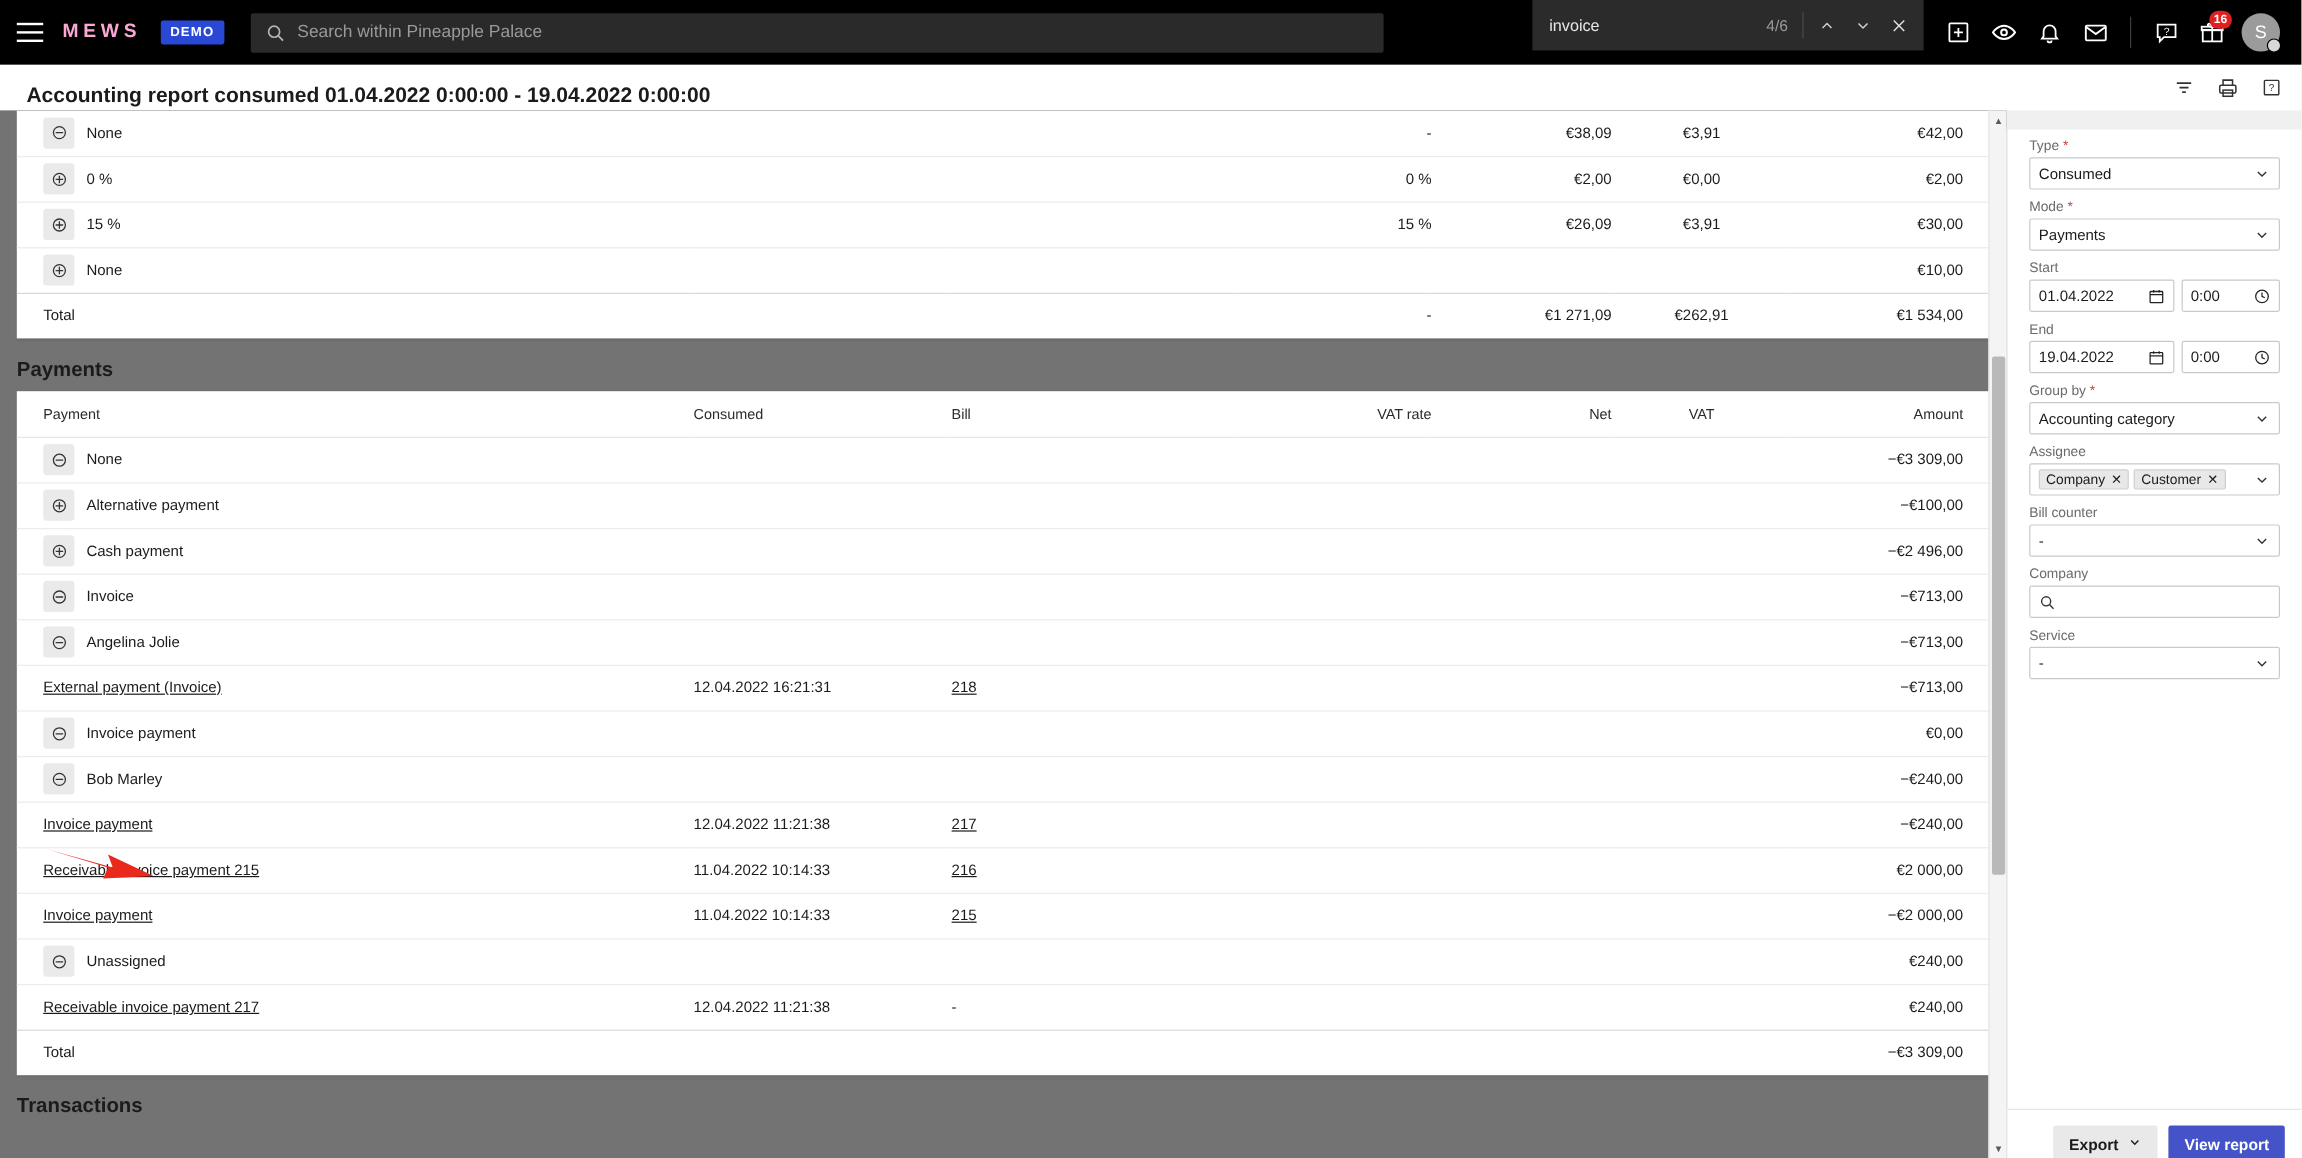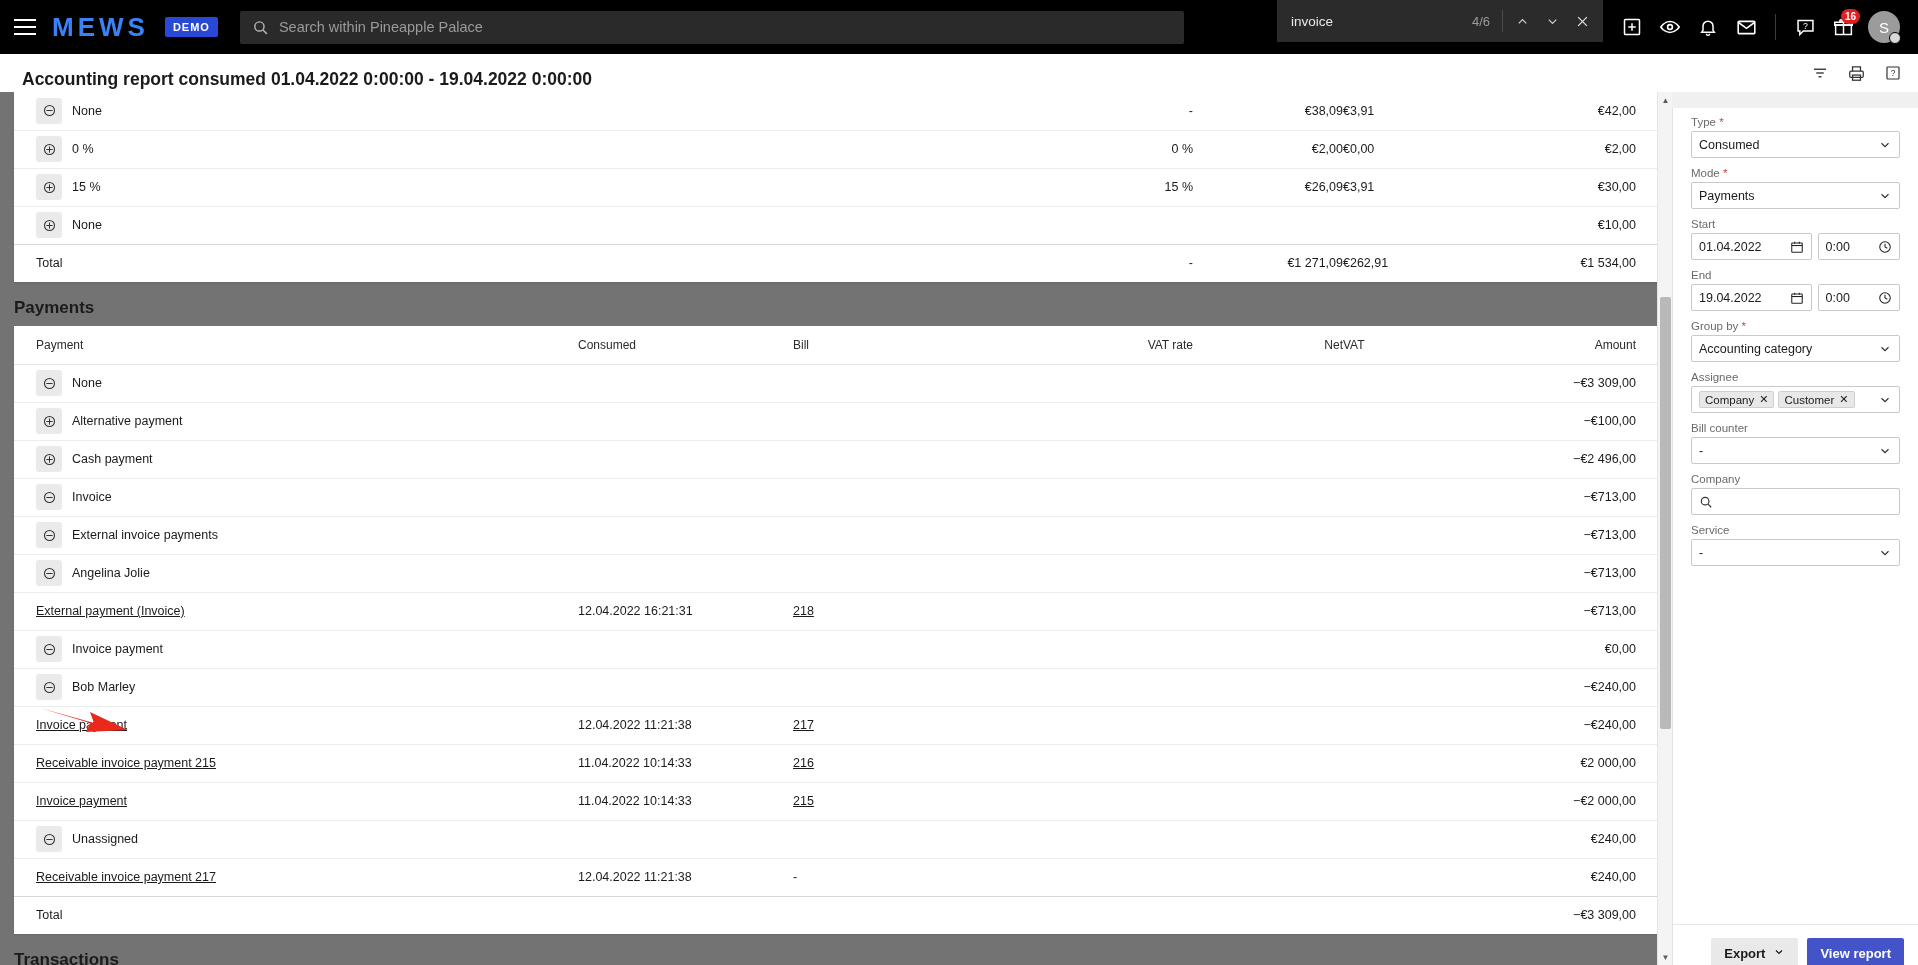--- a/index.html
+++ b/index.html
@@ -12,21 +12,21 @@
   body { position: relative; }
 
   
   .topbar {
     position: absolute; top: 0; left: 0; width: 1918px; height: 54px;
     background: #000; display: flex; align-items: center;
   }
   .hamburger { width: 22px; height: 16px; margin-left: 14px; margin-right: 16px;
     display: flex; flex-direction: column; justify-content: space-between; cursor: pointer; }
   .hamburger i { display: block; height: 2px; background: #fff; width: 100%; }
-  .brand { color: #3b82f6; font-size: 26px; letter-spacing: 4px; font-weight: 700; }
+  .brand { color: #f9a8d4; font-size: 16px; letter-spacing: 4px; font-weight: 700; }
   .demo-badge { background: #2a48d6; color: #fff; font-size: 11px; font-weight: 700;
     letter-spacing: 1px; padding: 4px 8px; margin-left: 16px; border-radius: 2px; }
   .searchbox { margin-left: 22px; width: 944px; height: 33px; background: #2a2a2a;
     display: flex; align-items: center; padding: 0 12px; border-radius: 2px; }
   .searchbox .ph { color: #9a9a9a; font-size: 14.5px; margin-left: 10px; }
   .ic { color: #fff; display: inline-flex; align-items: center; justify-content: center; }
 
   .topright { position: absolute; right: 0; top: 0; height: 54px; display: flex;
     align-items: center; padding-right: 12px; }
   .topright .slot { width: 38px; height: 54px; display: flex; align-items: center;
@@ -74,21 +74,21 @@
   table.rpt th, table.rpt td { font-size: 12.5px; color: #1b1b1b; padding: 0; height: 38px;
     vertical-align: middle; }
   table.rpt th { font-weight: 400; color: #2b2b2b; font-size: 12px; border-bottom: 1px solid #e6e6e6; }
   table.rpt tr.bodyrow { border-bottom: 1px solid #ececec; }
   table.rpt tr.totalrow td { border-top: 1px solid #d8d8d8; }
   .c-name { text-align: left; padding-left: 22px !important; }
   .c-consumed { width: 215px; text-align: left; }
   .c-bill { width: 235px; text-align: left; }
   .c-vatrate { width: 165px; text-align: right; }
   .c-net { width: 150px; text-align: right; }
-  .c-vat { width: 150px; text-align: left; }
+  .c-vat { width: 150px; text-align: center; }
   .c-amount { width: 165px; text-align: right; padding-right: 22px !important; }
 
   .toggle { width: 26px; height: 26px; background: #eaeaea; border-radius: 3px;
     display: inline-flex; align-items: center; justify-content: center; vertical-align: middle;
     margin-right: 10px; cursor: pointer; }
   .node { display: inline-flex; align-items: center; }
   .lnk { text-decoration: underline; color: #1b1b1b; cursor: pointer; }
 
   
   .panel {
@@ -428,37 +428,20 @@
                 <span>Invoice</span>
               </span></td>
             <td class="c-consumed"></td>
             <td class="c-bill"></td>
             <td class="c-vatrate"></td>
             <td class="c-net"></td>
             <td class="c-vat"></td>
             <td class="c-amount">−€713,00</td>
           </tr>
           <tr class="bodyrow">
-            <td class="c-name" style="padding-left:82px"><span class="node">
-                <span class="toggle">
-                  <svg width="15" height="15" viewBox="0 0 24 24" stroke="#333" stroke-width="1.7" fill="none">
-                    <circle cx="12" cy="12" r="8"></circle>
-                    <line x1="7" y1="12" x2="17" y2="12"></line>
-                  </svg>
-                </span>
-                <span>External invoice payments</span>
-              </span></td>
-            <td class="c-consumed"></td>
-            <td class="c-bill"></td>
-            <td class="c-vatrate"></td>
-            <td class="c-net"></td>
-            <td class="c-vat"></td>
-            <td class="c-amount">−€713,00</td>
-          </tr>
-          <tr class="bodyrow">
             <td class="c-name" style="padding-left:112px"><span class="node">
                 <span class="toggle">
                   <svg width="15" height="15" viewBox="0 0 24 24" stroke="#333" stroke-width="1.7" fill="none">
                     <circle cx="12" cy="12" r="8"></circle>
                     <line x1="7" y1="12" x2="17" y2="12"></line>
                   </svg>
                 </span>
                 <span>Angelina Jolie</span>
               </span></td>
             <td class="c-consumed"></td>

